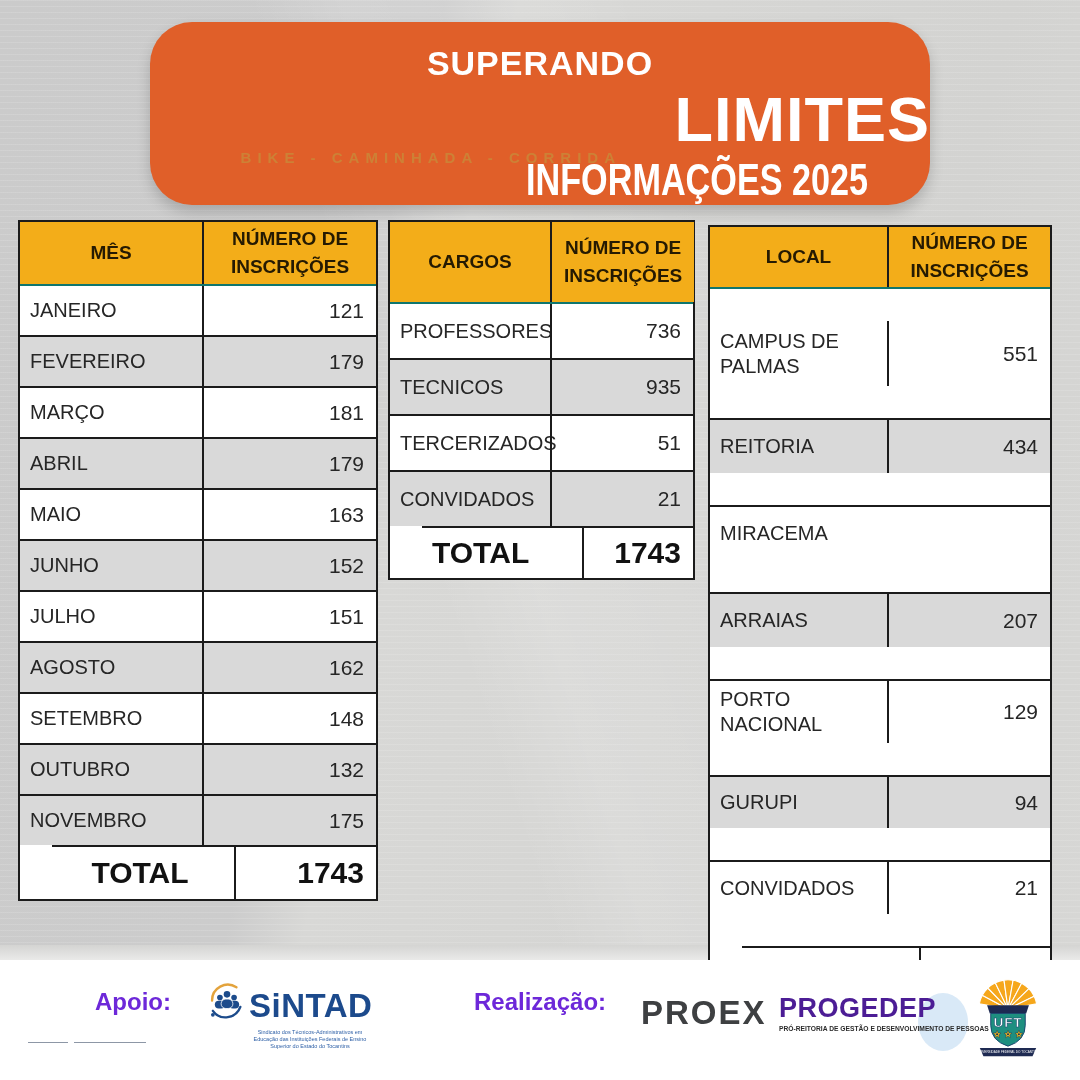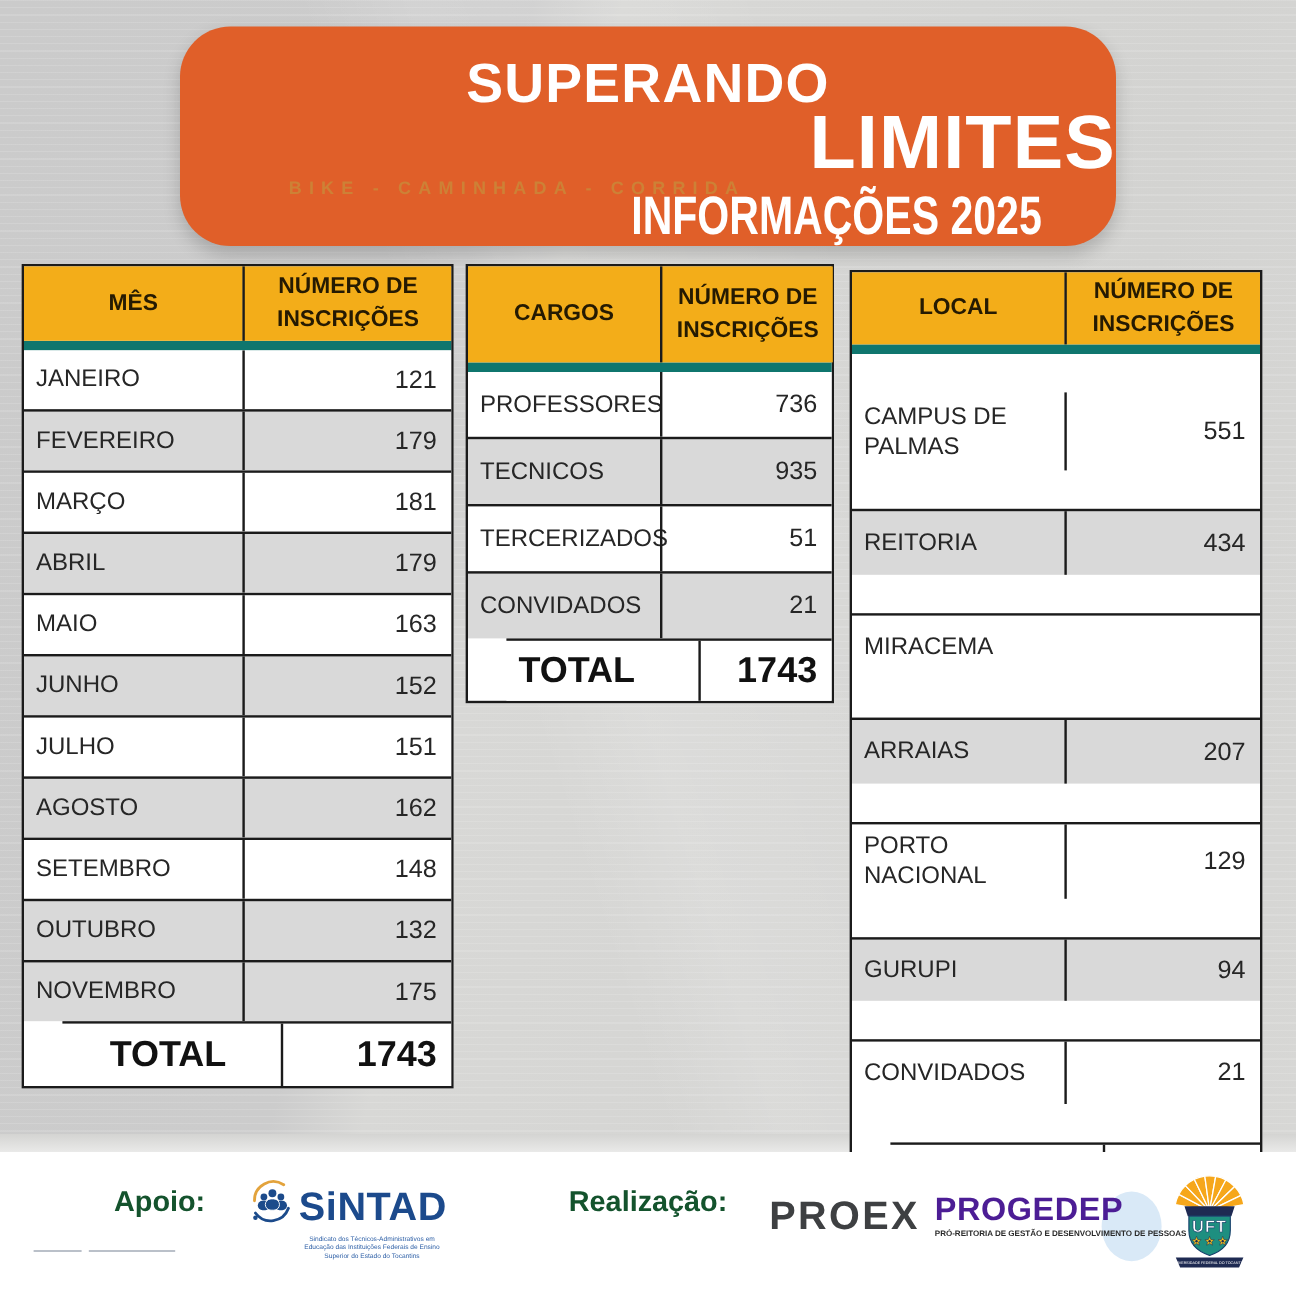--- a/index.html
+++ b/index.html
@@ -13,21 +13,21 @@
         linear-gradient(103deg,#cbcbcb 0%,#cccccc 34%,#d8d8d6 40%,#d3d3d1 78%,#d7d7d5 100%);}
   .bg-sheen{position:absolute;left:0;top:0;width:1080px;height:945px;
       background:linear-gradient(72deg, rgba(255,255,255,0) 40%, rgba(255,255,255,.14) 47%, rgba(255,255,255,.07) 62%, rgba(255,255,255,0) 68%);}
   .bg-fade{position:absolute;left:0;top:945px;width:1080px;height:30px;
       background:linear-gradient(180deg,#d4d4d2,#ffffff);}
 
   
   .hero{position:absolute;left:150px;top:22px;width:780px;height:183px;border-radius:42px;
         background:#e05f29;box-shadow:0 7px 14px rgba(0,0,0,.18);color:#fff;}
   .hero .t1{position:absolute;top:24px;left:0;width:100%;text-align:center;
-        font-size:46px;font-weight:800;letter-spacing:1px;line-height:1;}
+        font-size:34px;font-weight:800;letter-spacing:1px;line-height:1;}
   .hero .t2{position:absolute;top:66px;left:0;width:100%;text-align:right;
         font-size:63px;font-weight:800;letter-spacing:1px;line-height:1;}
   .hero .sub{position:absolute;top:127px;left:0;width:72%;text-align:center;
         font-size:15px;font-weight:700;letter-spacing:6px;color:#cd8136;}
   .hero .info{position:absolute;top:135px;right:62px;
         font-size:45px;font-weight:700;line-height:1;white-space:nowrap;
         transform:scaleX(.76);transform-origin:right center;letter-spacing:0px;}
 
   
   .tbl{position:absolute;background:#fff;border:2px solid #1b1b1b;box-sizing:border-box;
@@ -64,25 +64,25 @@
   .t-local .c2{flex:1;}
   .t-local .thead{height:60px;}
   .t-local .r0{height:65px;}
   .t-local .r1{height:53px;}
   .t-local .r2{height:53px;}
   .t-local .r3{height:53px;}
   .t-local .r4{height:62px;}
   .t-local .r5{height:51px;}
   .t-local .r6{height:52px;}
   .t-local .totalrow{height:52px;}
-  .thead{display:flex;border-bottom:8px solid #0f766e;}
+  .thead{display:flex;border-bottom:2px solid #0f766e;}
 
   
   .footer{position:absolute;left:0;top:960px;width:1080px;height:120px;background:#fff;}
-  .flabel{position:absolute;font-weight:700;font-size:24px;color:#14532d;}
+  .flabel{position:absolute;font-weight:700;font-size:24px;color:#6d28d9;}
   .apoio{left:95px;top:28px;}
   .realiza{left:474px;top:28px;}
 
   .sintad{position:absolute;left:205px;top:22px;width:170px;}
   .sintad-top{display:flex;align-items:center;}
   .sintad-name{font-size:33px;font-weight:800;color:#1c4a8c;letter-spacing:.5px;line-height:1;}
   .sintad-tag{font-size:5.5px;color:#2d5fa6;line-height:1.25;margin-left:44px;margin-top:1px;width:122px;text-align:center;}
   .proex{position:absolute;left:641px;top:36px;font-size:33px;font-weight:700;color:#3e4042;letter-spacing:2px;line-height:1;}
   .progedep{position:absolute;left:779px;top:35px;width:150px;}
   .progedep-name{font-size:27px;font-weight:800;color:#4c1d95;letter-spacing:.5px;line-height:1;}

